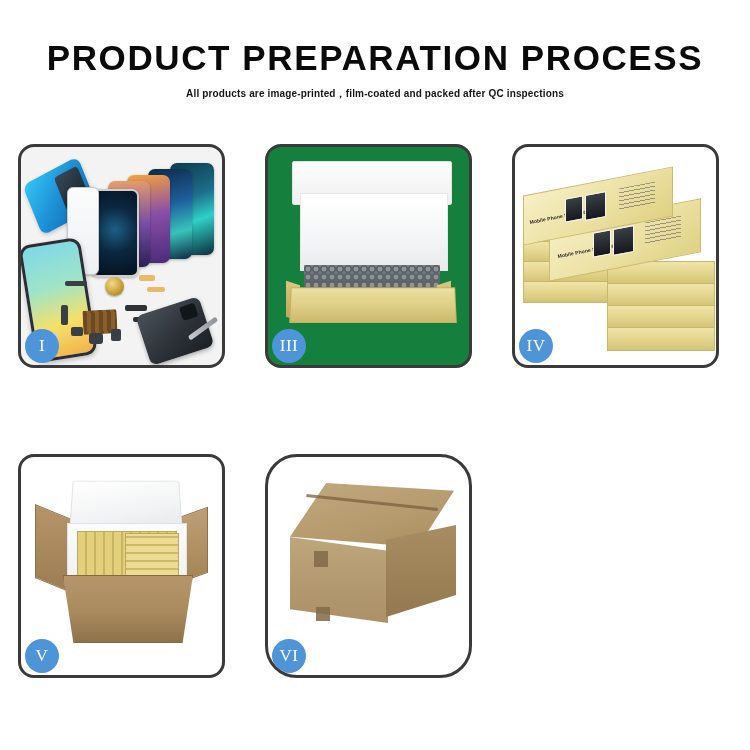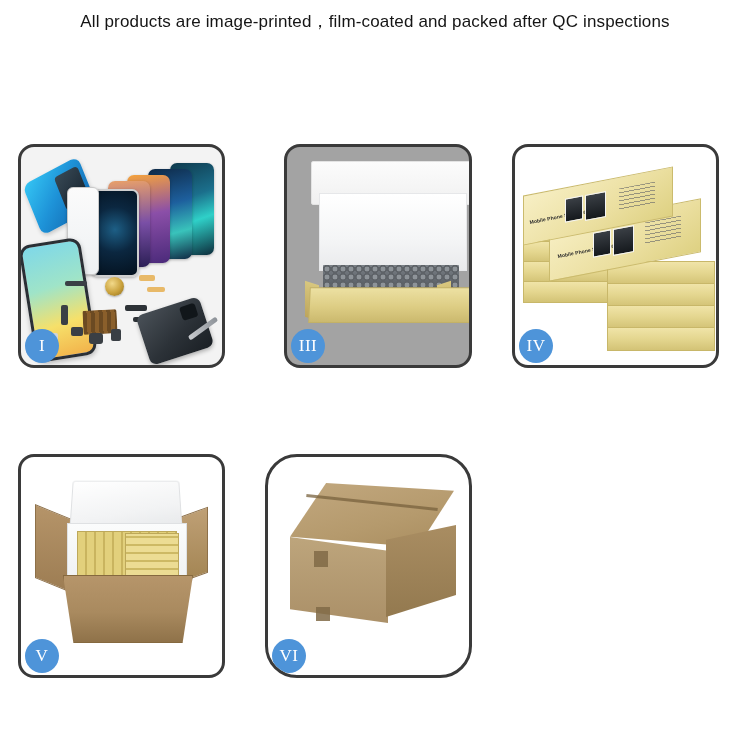--- a/index.html
+++ b/index.html
@@ -29,23 +29,23 @@
     letter-spacing: 1.6px;
     font-weight: 700;
     color: #0a0a0a;
     font-family: "Liberation Sans", sans-serif;
     line-height: 1.05;
     white-space: nowrap;
   }
   .subtitle {
     margin: 0;
     padding-top: 10px;
-    font-size: 17px;
+    font-size: 10px;
     color: #151515;
-    font-weight: 400;
+    font-weight: 700;
     letter-spacing: 0.15px;
     white-space: nowrap;
   }
 
   
   .grid {
     position: absolute;
     top: 144px;
     left: 18px;
     width: 714px;
@@ -190,21 +190,21 @@
     background:#14181c; opacity:.9; border-radius:3px;
   }
   .tape { position:absolute; background:#caa157; border-radius:1px; opacity:.95; }
   .bubble-overlay {
     position:absolute; inset:0;
     background: radial-gradient(circle at 6px 6px, rgba(255,255,255,.75) 0 3.2px, rgba(255,255,255,.12) 3.4px 5px, rgba(0,0,0,0) 5.2px) 0 0/12px 12px;
     pointer-events:none;
   }
 
   
-  .p3 { background:#a3a3a3;margin-left:19px; }
+  .p3 { background:#15803d; }
   .lid-back {
     position:absolute; left:24px; top:14px; width:158px; height:42px;
     background: linear-gradient(180deg,#fcfcfc 0%,#f0f0f0 100%);
     border:1px solid #e3e3e3; border-radius:2px;
   }
   .foam {
     position:absolute; left:32px; top:46px; width:146px; height:76px;
     background: linear-gradient(180deg,#ffffff 0%,#f4f5f6 60%,#e9eaec 100%);
     border:1px solid #e6e7e9;
   }
@@ -322,20 +322,21 @@
   .k-seam {
     position:absolute; left:38px; top:44px; width:132px; height:3px;
     background: rgba(120,98,62,.75); transform: rotate(6deg);
   }
   .k-tape { position:absolute; background: rgba(128,106,70,.85); }
 </style>
 </head>
 <body>
 
 <div class="header">
+  <h1 class="title">PRODUCT PREPARATION PROCESS</h1>
   <p class="subtitle">All products are image-printed，film-coated and packed after QC inspections</p>
 </div>
 
 <div class="grid">
 
   <div class="panel p1">
     <div class="photo">
       <div class="blue-film"></div>
       <div class="ph ph-a"></div>
       <div class="ph ph-b"></div>

